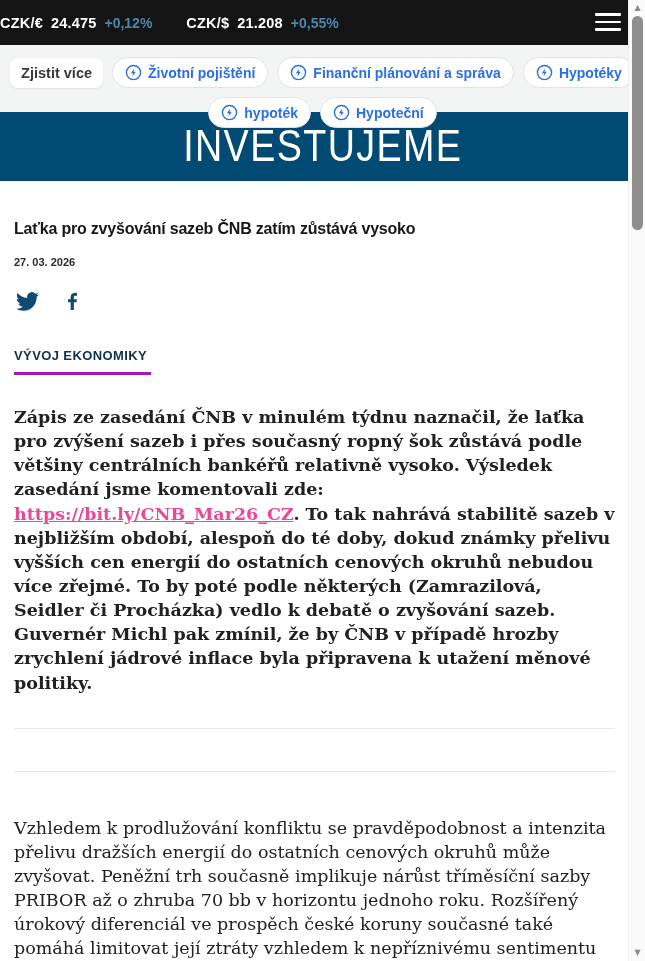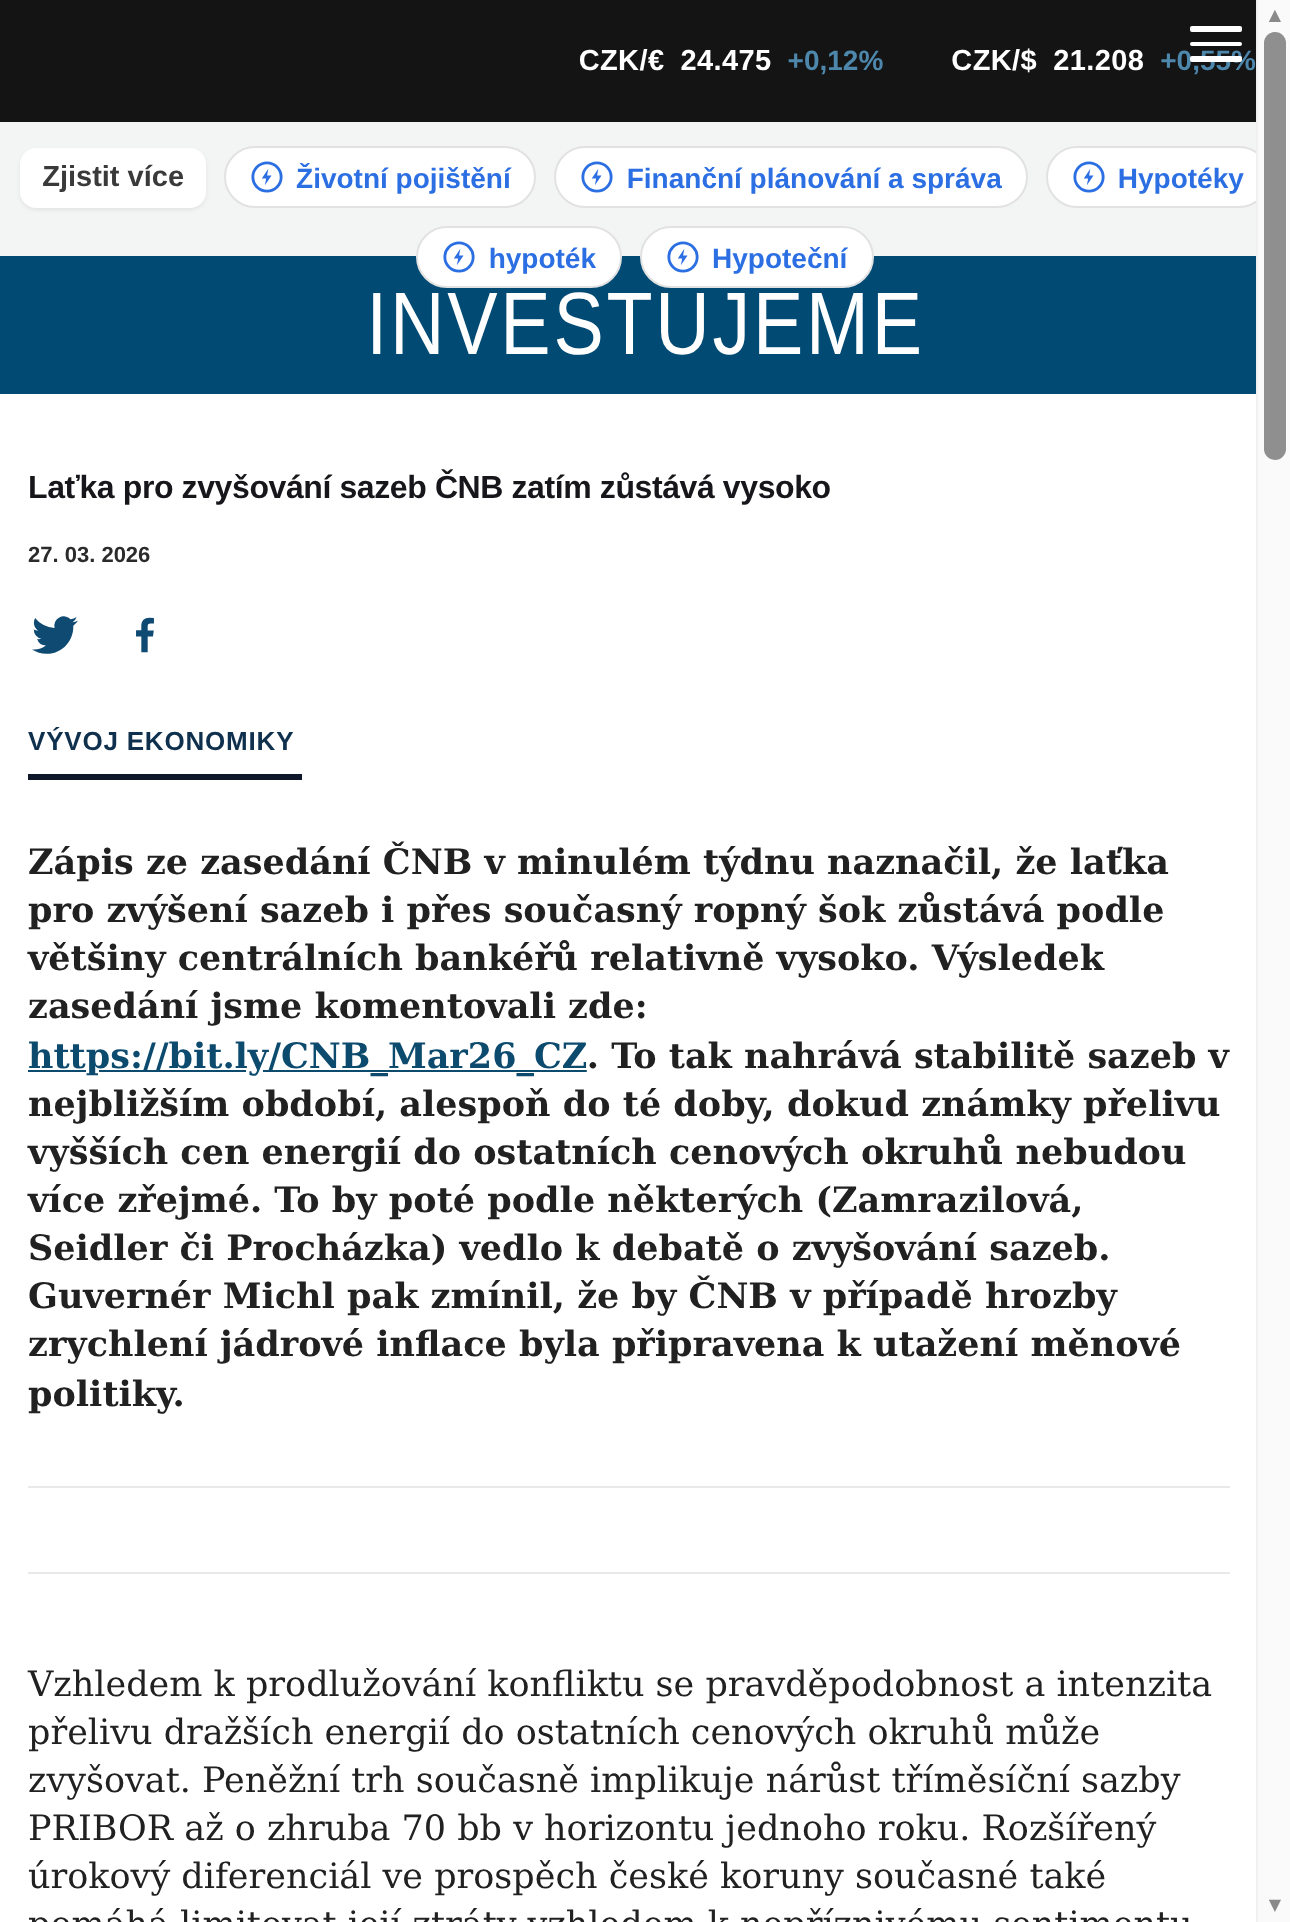--- a/index.html
+++ b/index.html
@@ -5,25 +5,25 @@
   * { margin: 0; padding: 0; box-sizing: border-box; }
   html, body { width: 645px; height: 961px; overflow: hidden; }
   body {
     font-family: "Liberation Sans", sans-serif;
     background: #ffffff;
     position: relative;
   }
 
   
   .top-bar {
-    height: 61px;
+    height: 45px;
     background: #141414;
     display: flex;
     align-items: center;
-    justify-content: flex-end;
+    justify-content: flex-start;
     position: relative;
     padding-right: 17px;
   }
   .ticker { display: flex; align-items: center; gap: 34px; }
   .ticker-item { display: flex; align-items: baseline; gap: 8px; white-space: nowrap; }
   .ticker-pairval { color: #ffffff; font-weight: bold; font-size: 14.5px; letter-spacing: 0.2px; }
   .ticker-change { color: #4e87ac; font-size: 14px; font-weight: bold; }
   .menu-btn {
     position: absolute; right: 24px; top: 11px;
     width: 26px; height: 22px;
@@ -79,31 +79,31 @@
     letter-spacing: -0.2px;
   }
   .article-date { margin-top: 17px; font-size: 11px; font-weight: bold; color: #2b2b2b; }
   .social-row { margin-top: 22px; display: flex; align-items: center; gap: 20px; }
   .social-btn { background: none; border: none; cursor: pointer; padding: 0; color: #0e4a72; }
   .category-wrap { margin-top: 30px; }
   .category-label {
     display: inline-block;
     font-size: 13px; font-weight: bold; letter-spacing: 0.4px;
     color: #10314e;
-    border-bottom: 3px solid #0f172a;
+    border-bottom: 3px solid #a21caf;
     padding-bottom: 9px; padding-right: 4px;
   }
   .body-text {
     font-family: "DejaVu Serif", "Liberation Serif", serif;
     color: #212121;
     font-size: 17.5px;
     line-height: 1.38;
   }
   .p1 { margin-top: 30px; font-weight: bold; }
-  .p1 a { color: #0c4a6e; font-weight: bold; }
+  .p1 a { color: #ec4899; font-weight: bold; }
   .p2 { margin-top: 44px; font-weight: normal; }
   .divider { border: none; border-top: 1px solid #e9e9e9; margin: 0; }
   .div1 { margin-top: 33px; }
   .div2 { margin-top: 42px; }
 
   
   .scrollbar {
     position: absolute; top: 0; right: 0; bottom: 0; width: 17px;
     background: #fafafa; border-left: 1px solid #f0f0f0; z-index: 50;
   }

